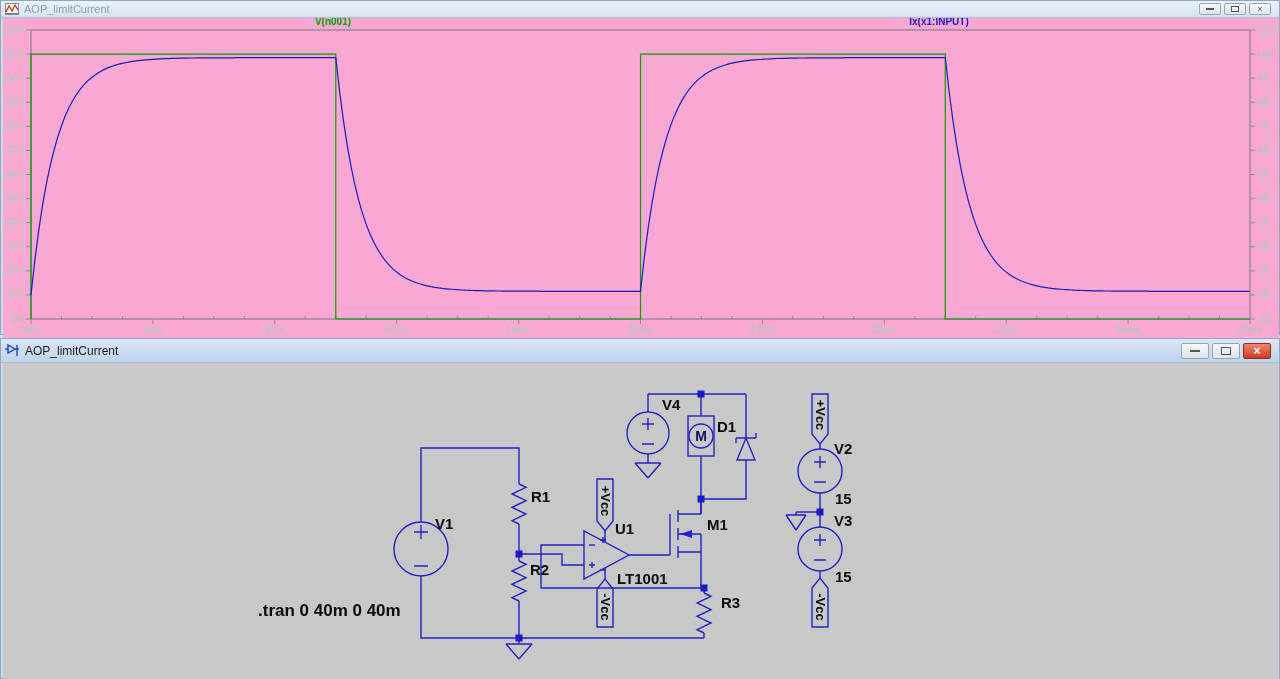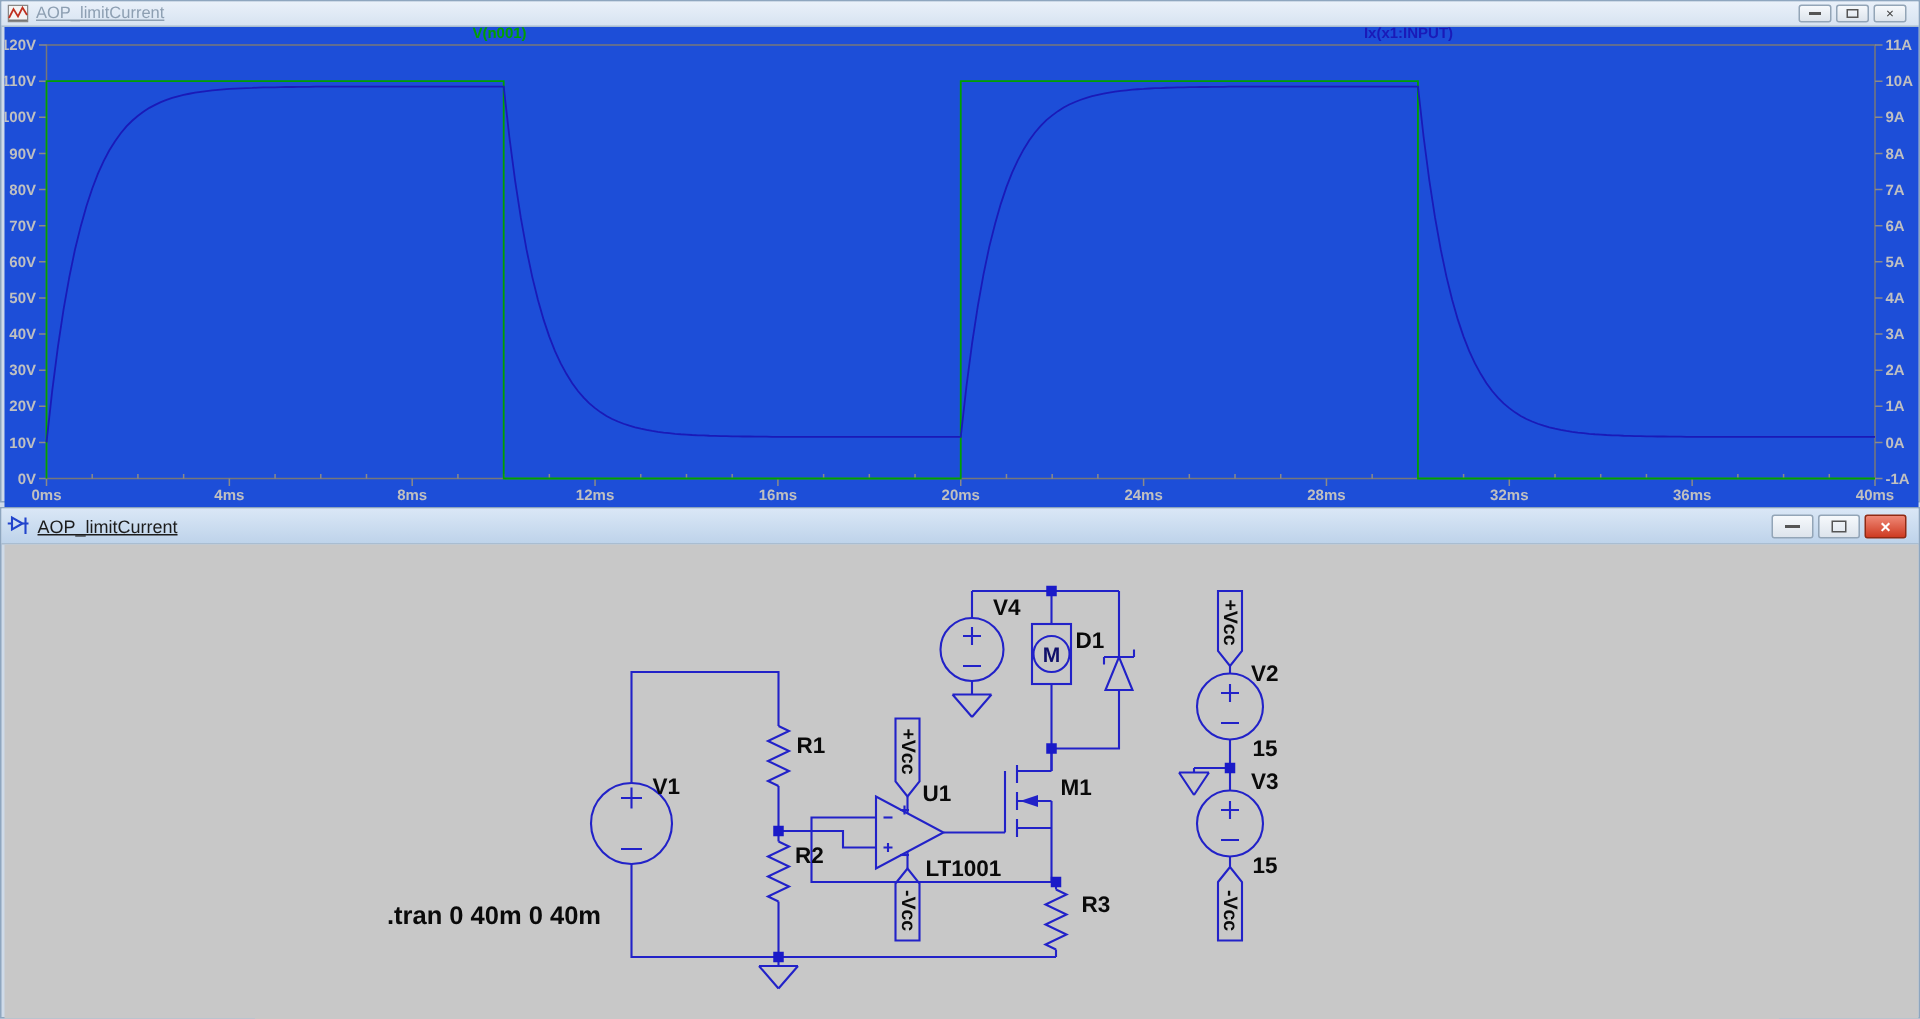--- a/index.html
+++ b/index.html
@@ -8,35 +8,35 @@
     background:#cfdbe9;font-family:"Liberation Sans",sans-serif;
   }
   .win{position:absolute;left:0;width:1280px;box-sizing:border-box;
        border:1px solid #8ea6bf;background:#cfdbe9;}
   #win1{top:0;height:335px;}
   #win2{top:338px;height:341px;}
   .titlebar{position:relative;display:flex;align-items:center;box-sizing:border-box;
     padding-left:4px;border-bottom:1px solid #a9bdd1;}
   #win1 .titlebar{height:17px;background:linear-gradient(#eaf1fa,#d7e3f1);}
   #win2 .titlebar{height:24px;background:linear-gradient(#dae7f6,#bed3ea);}
-  .title{font-size:11px;margin-left:5px;white-space:nowrap;text-decoration:underline;}
+  .title{font-size:11px;margin-left:5px;white-space:nowrap;}
   #win1 .title{color:#8d9fb2;}
   #win2 .title{color:#1c1c1c;font-size:12px;}
   .tb-btns{position:absolute;right:8px;top:2px;display:flex;gap:3px;}
   .tbtn{box-sizing:border-box;display:flex;align-items:center;justify-content:center;
     border:1px solid #93a5b7;border-radius:2px;background:linear-gradient(#f6f9fc,#dde4ec);
     color:#444;}
   #win1 .tbtn{width:22px;height:12px;font-size:9px;line-height:9px;}
   #win2 .tbtn{width:28px;height:16px;font-size:12px;line-height:12px;margin-top:2px;}
   .tbtn.close-active{background:linear-gradient(#ef8876,#ce3b22);border-color:#902a14;color:#fff;font-weight:bold;}
   .glyph-min{display:block;width:8px;height:2px;background:#555;}
   #win2 .glyph-min{width:10px;}
   .glyph-max{display:block;width:8px;height:6px;border:1px solid #555;box-sizing:border-box;}
   #win2 .glyph-max{width:10px;height:8px;}
-  .plot-area{position:absolute;left:2px;top:17px;width:1276px;height:377px;background:#1d4ed8;}
+  .plot-area{position:absolute;left:2px;top:17px;width:1276px;height:377px;background:#f9a8d4;}
   .schem-area{position:absolute;left:2px;top:24px;width:1276px;height:316px;background:#c8c8c8;}
   svg{display:block;}
   
   .pbox{fill:none;stroke:#787878;stroke-width:1;}
   .tick{stroke:#8a8a8a;stroke-width:1;}
   .alab{fill:#c0c0c0;font-size:10px;font-weight:bold;font-family:"Liberation Sans",sans-serif;}
   .tracelab{font-size:10px;font-weight:bold;font-family:"Liberation Sans",sans-serif;}
   
   .w{stroke:#2222c8;stroke-width:1.4;fill:none;}
   .sym{stroke:#2222c8;stroke-width:1.4;fill:none;}

